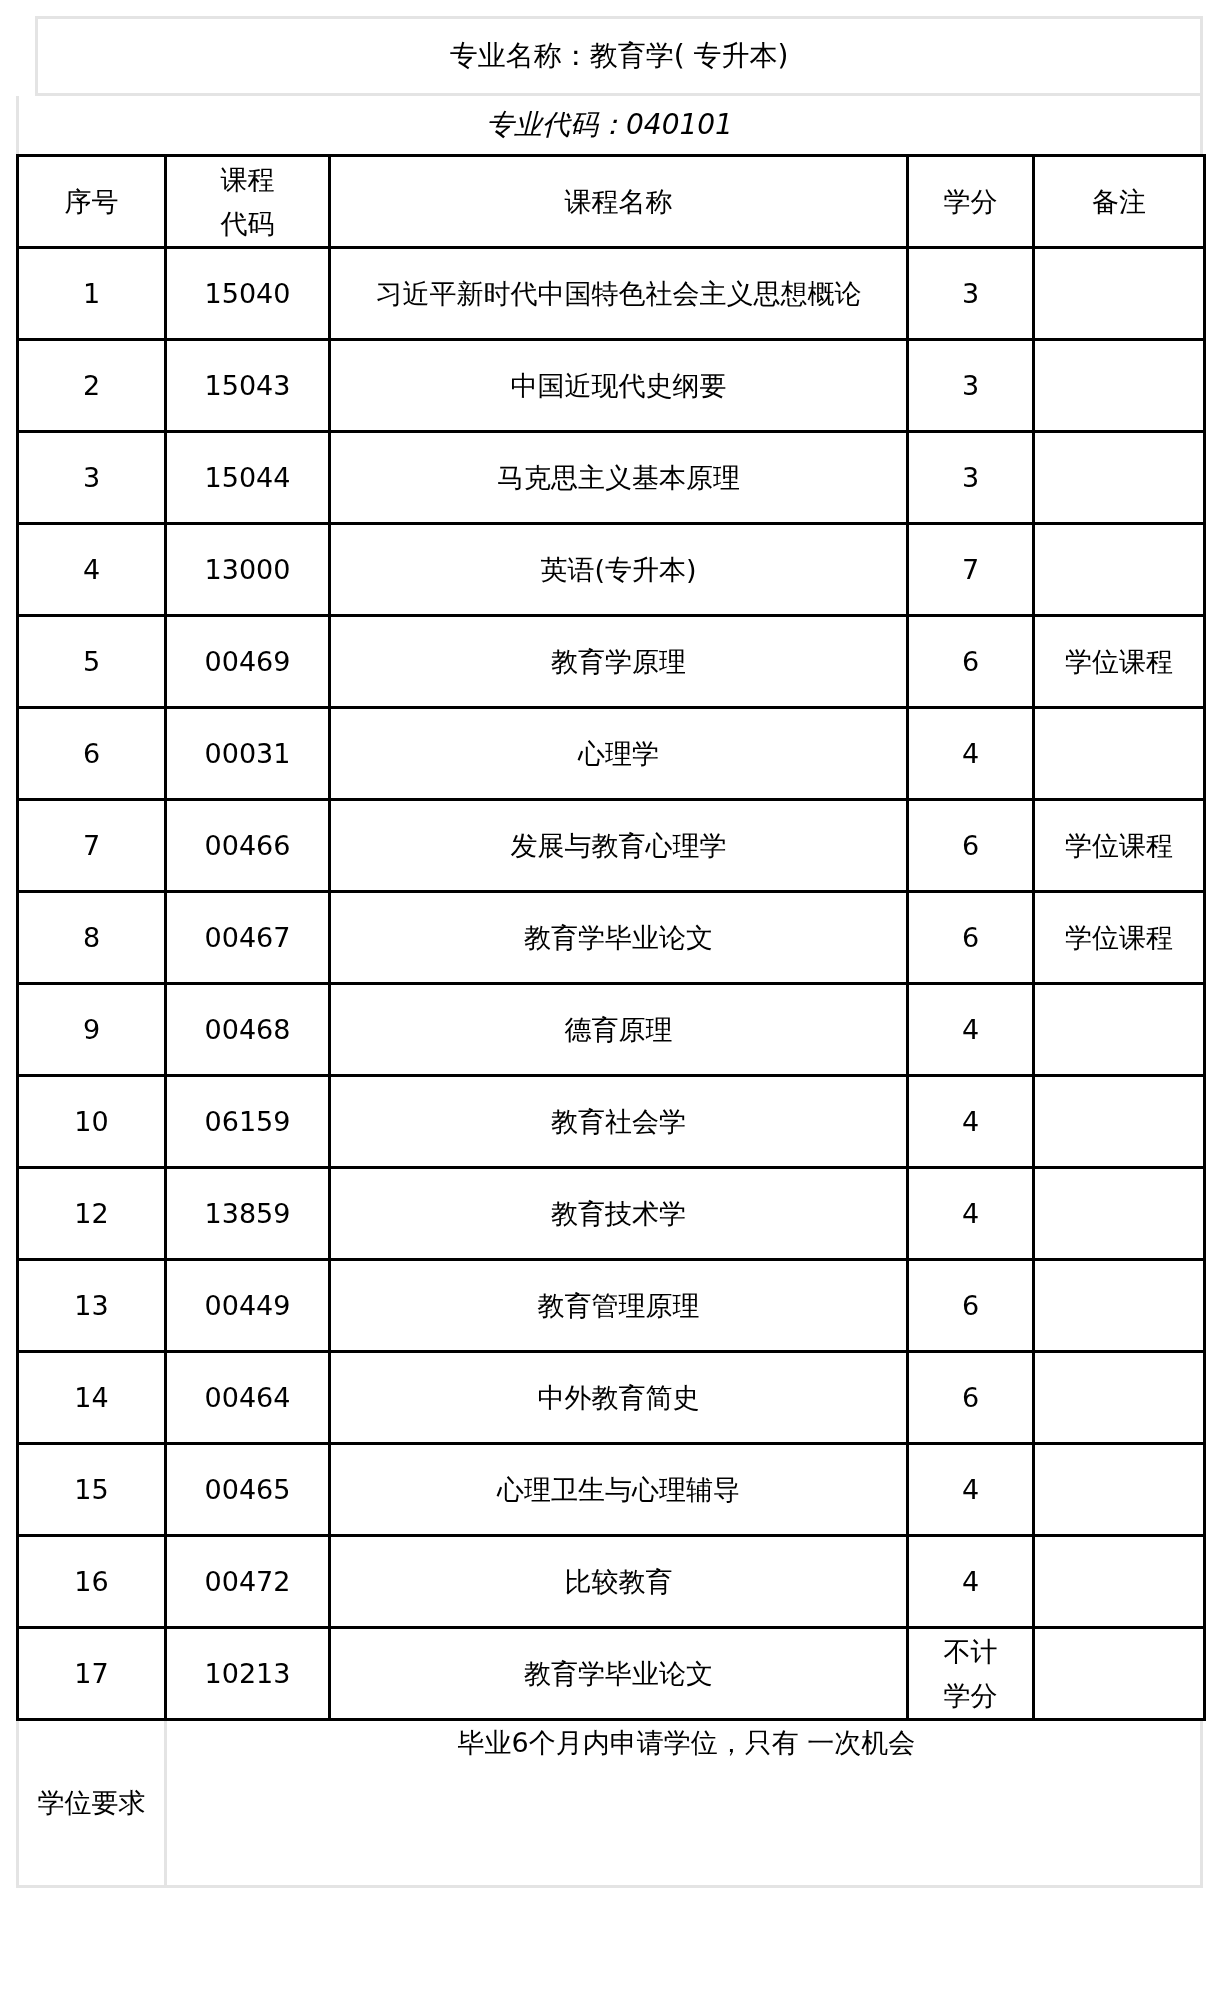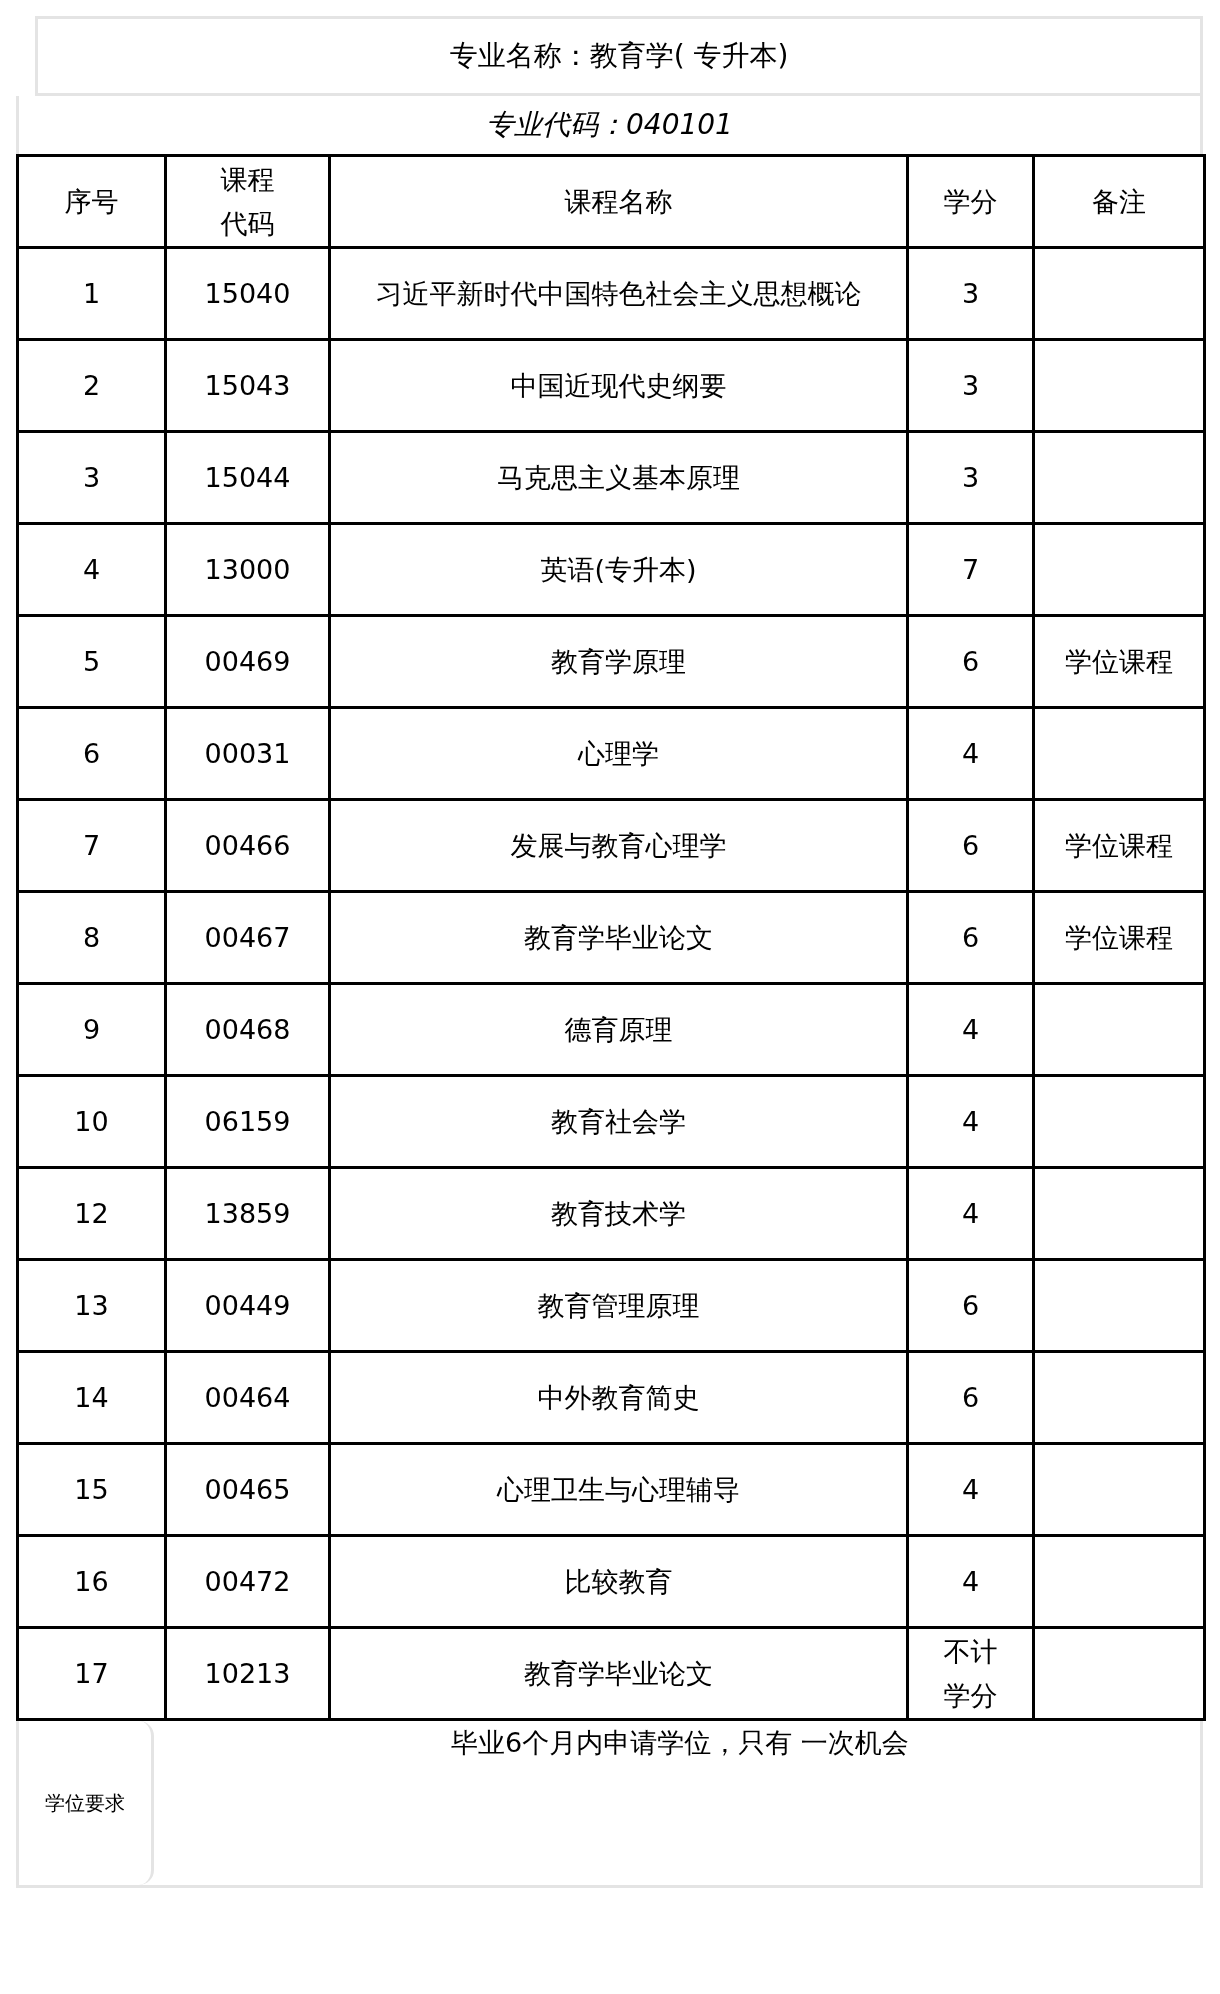--- a/index.html
+++ b/index.html
@@ -24,22 +24,22 @@
     border: 3px solid #000; text-align: center; vertical-align: middle;
     font-weight: normal; font-size: 27px; line-height: 44px; padding: 0;
   }
   table.main tr { height: 92px; }
   .footer {
     display: flex; width: 1187px; box-sizing: border-box;
     border-left: 3px solid #e4e4e4; border-right: 3px solid #e4e4e4; border-bottom: 3px solid #e4e4e4;
     height: 167px;
   }
   .footer .label {
-    width: 135px; box-sizing: border-box; border-right: 3px solid #e4e4e4;
-    display: flex; align-items: center; justify-content: center; font-size: 20px; border-radius: 15px;
+    width: 148px; box-sizing: border-box; border-right: 3px solid #e4e4e4;
+    display: flex; align-items: center; justify-content: center; font-size: 27px;
   }
   .footer .content {
     flex: 1; display: flex; flex-direction: row; justify-content: center;
     padding-left: 6px; font-size: 27px; line-height: 44px;
   }
 </style>
 </head>
 <body>
 
 <div class="wrap">

